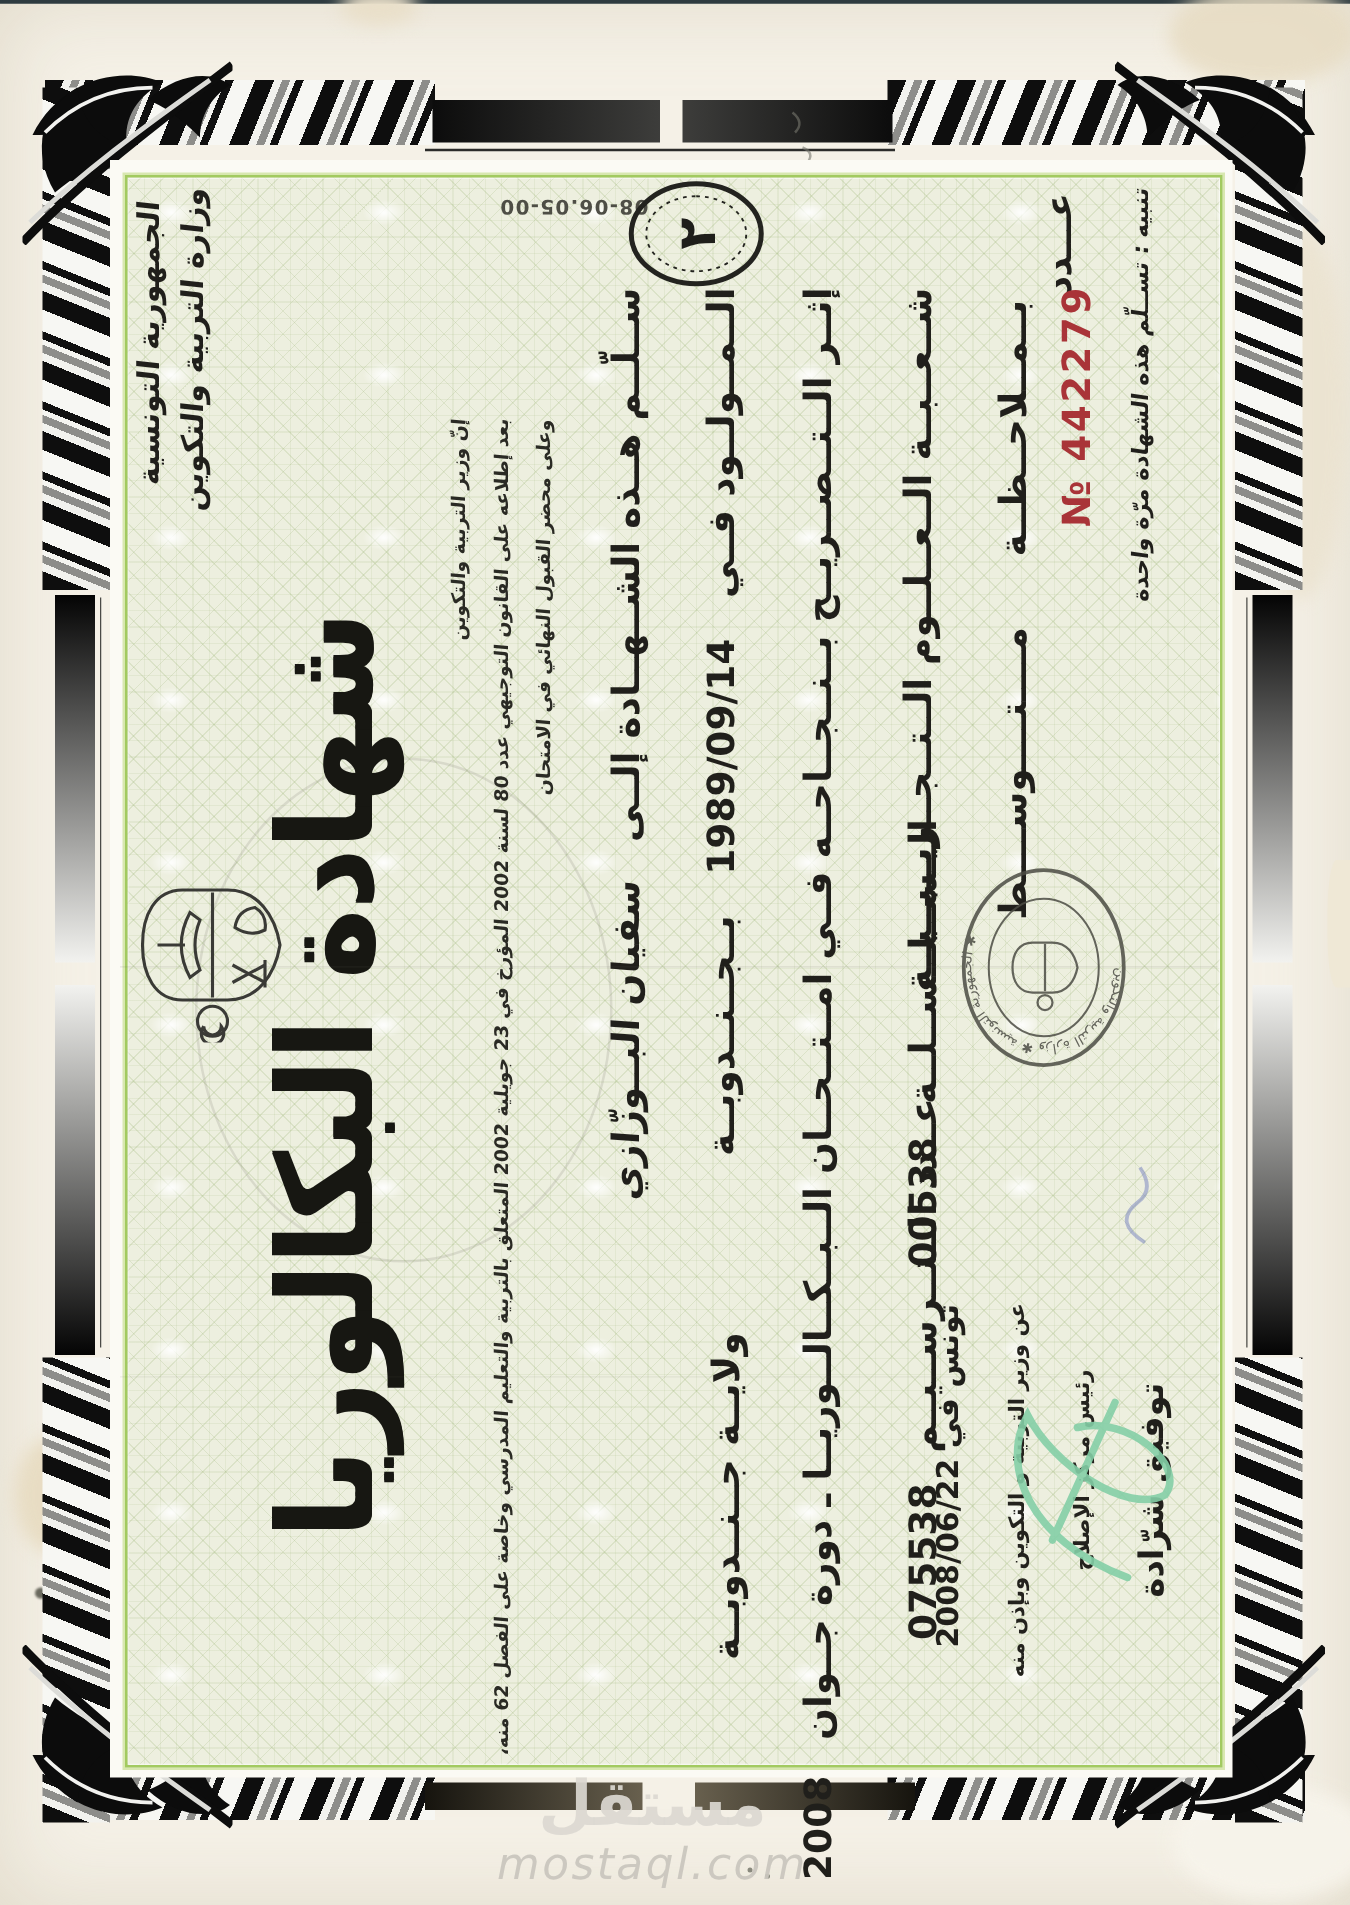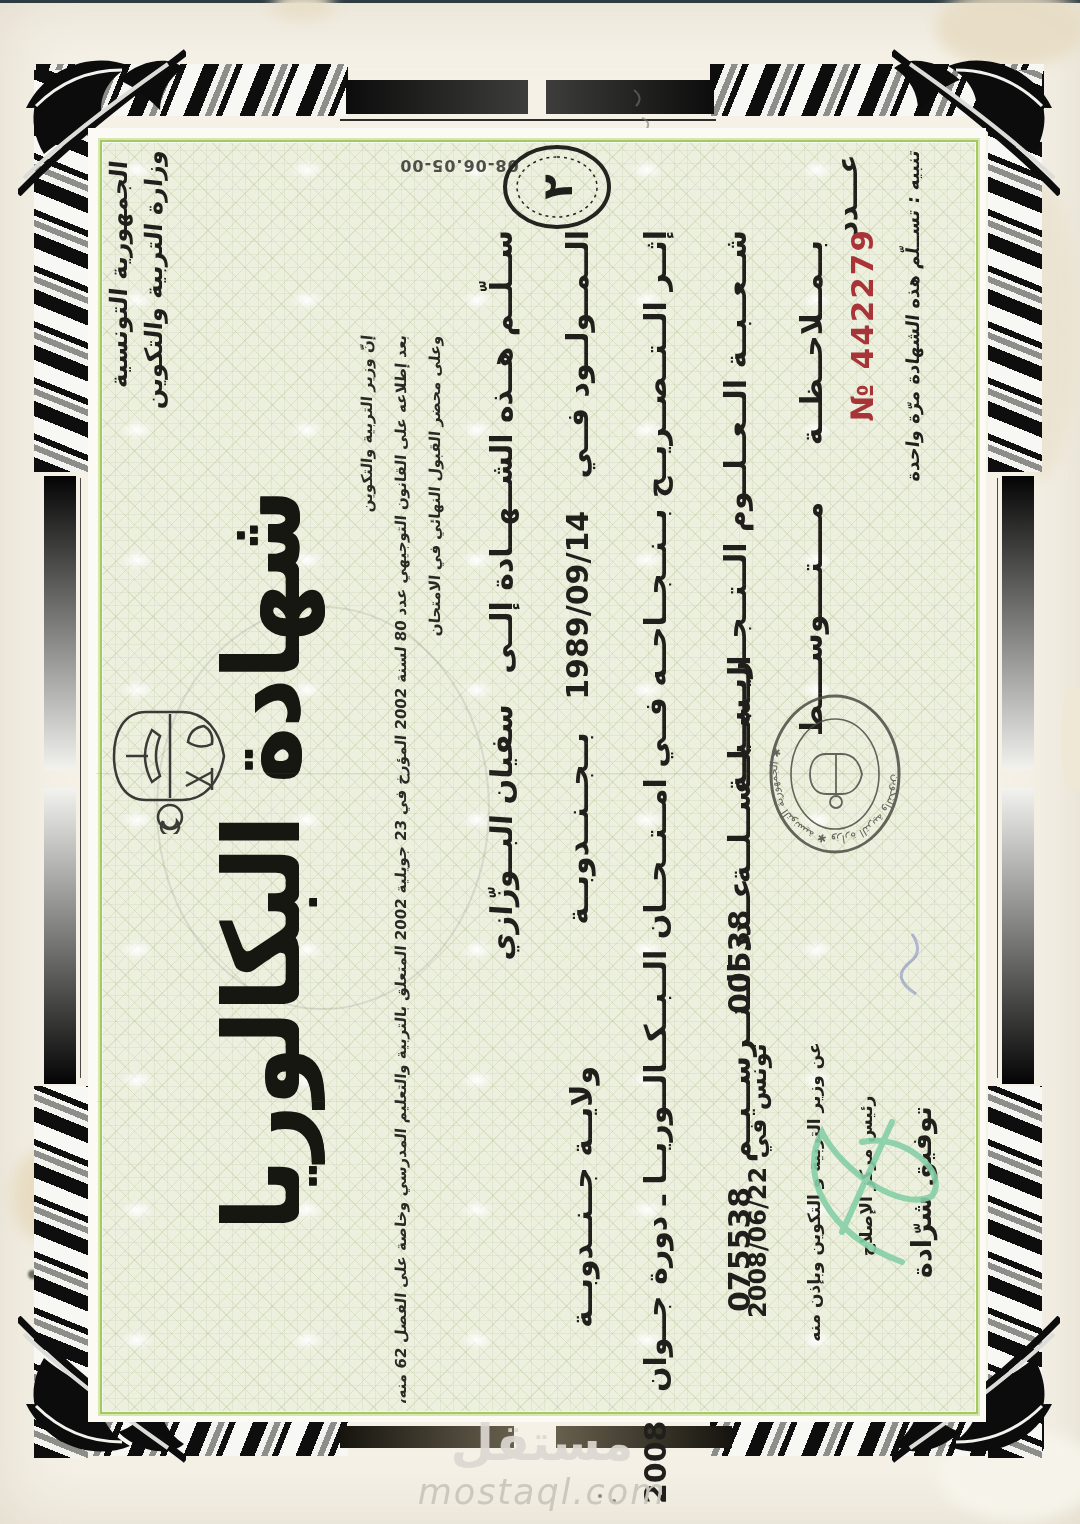--- a/index.html
+++ b/index.html
@@ -244,16 +244,16 @@
     <text x="45" y="76" text-anchor="middle" font-size="42" font-weight="bold" fill="#1e1e1a" font-family="DejaVu Sans">٢</text>
   </svg>
 
   <div class="li crease" style="left:636px;top:0;height:878px;"></div>
   <div class="li crease" style="left:308px;top:0;height:878px;opacity:.7;"></div>
   <svg class="li" style="left:412px;top:792px;opacity:.55;" width="70" height="45">
     <path d="M4,28 q16,-26 32,-6 q10,14 28,2" stroke="#7f8ac2" stroke-width="3" fill="none"></path>
   </svg>
 </div>
 
-<div class="abs" style="left:402px;top:1414px;width:280px;text-align:center;z-index:9;">
+<div class="abs" style="left:382px;top:1414px;width:280px;text-align:center;z-index:9;">
   <div class="wm-ar">مستقل</div>
   <div class="wm-dom">mostaql.com</div>
 </div>
 
 </body></html>

